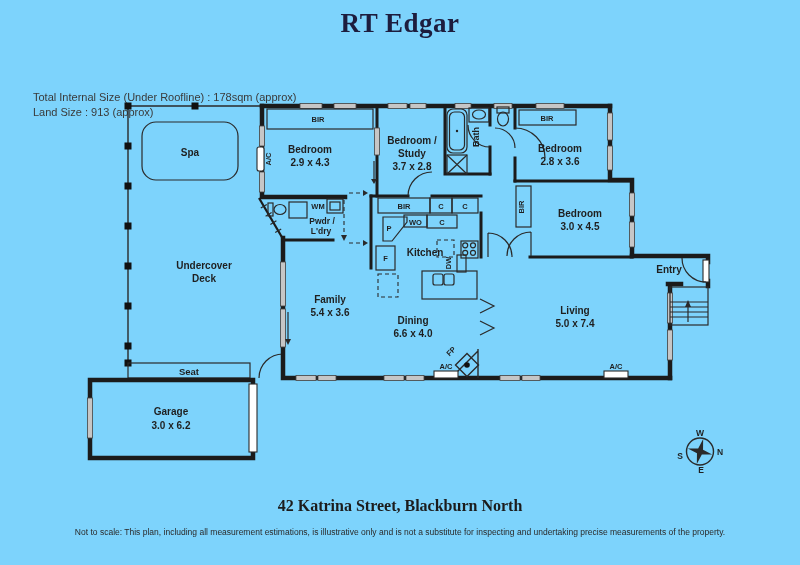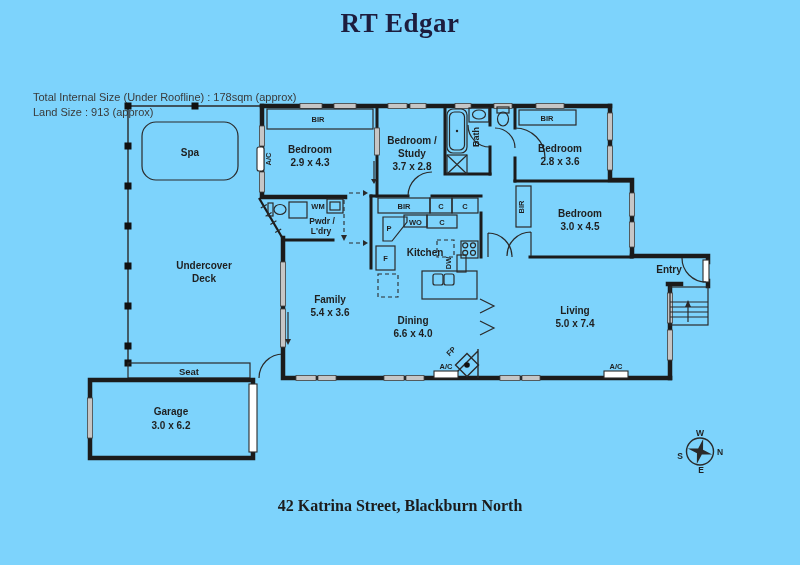--- a/index.html
+++ b/index.html
@@ -274,13 +274,14 @@
       <text class="sm" x="451" y="263" text-anchor="middle" transform="rotate(-90 451 263)">DW</text>
       <text class="sm" x="271" y="159" text-anchor="middle" transform="rotate(-90 271 159)">A/C</text>
       <text class="sm" x="446" y="369" text-anchor="middle">A/C</text>
       <text class="sm" x="616" y="369" text-anchor="middle">A/C</text>
       <text class="sm" x="453" y="353" text-anchor="middle" transform="rotate(-45 453 353)">FP</text>
       <text class="sm" x="318" y="209" text-anchor="middle">WM</text>
     </g>
   </svg>
 
   <div class="address">42 Katrina Street, Blackburn North</div>
+  <div class="disclaimer">Not to scale: This plan, including all measurement estimations, is illustrative only and is not a substitute for inspecting and undertaking precise measurements of the property.</div>
 </div>
 
 </body></html>

